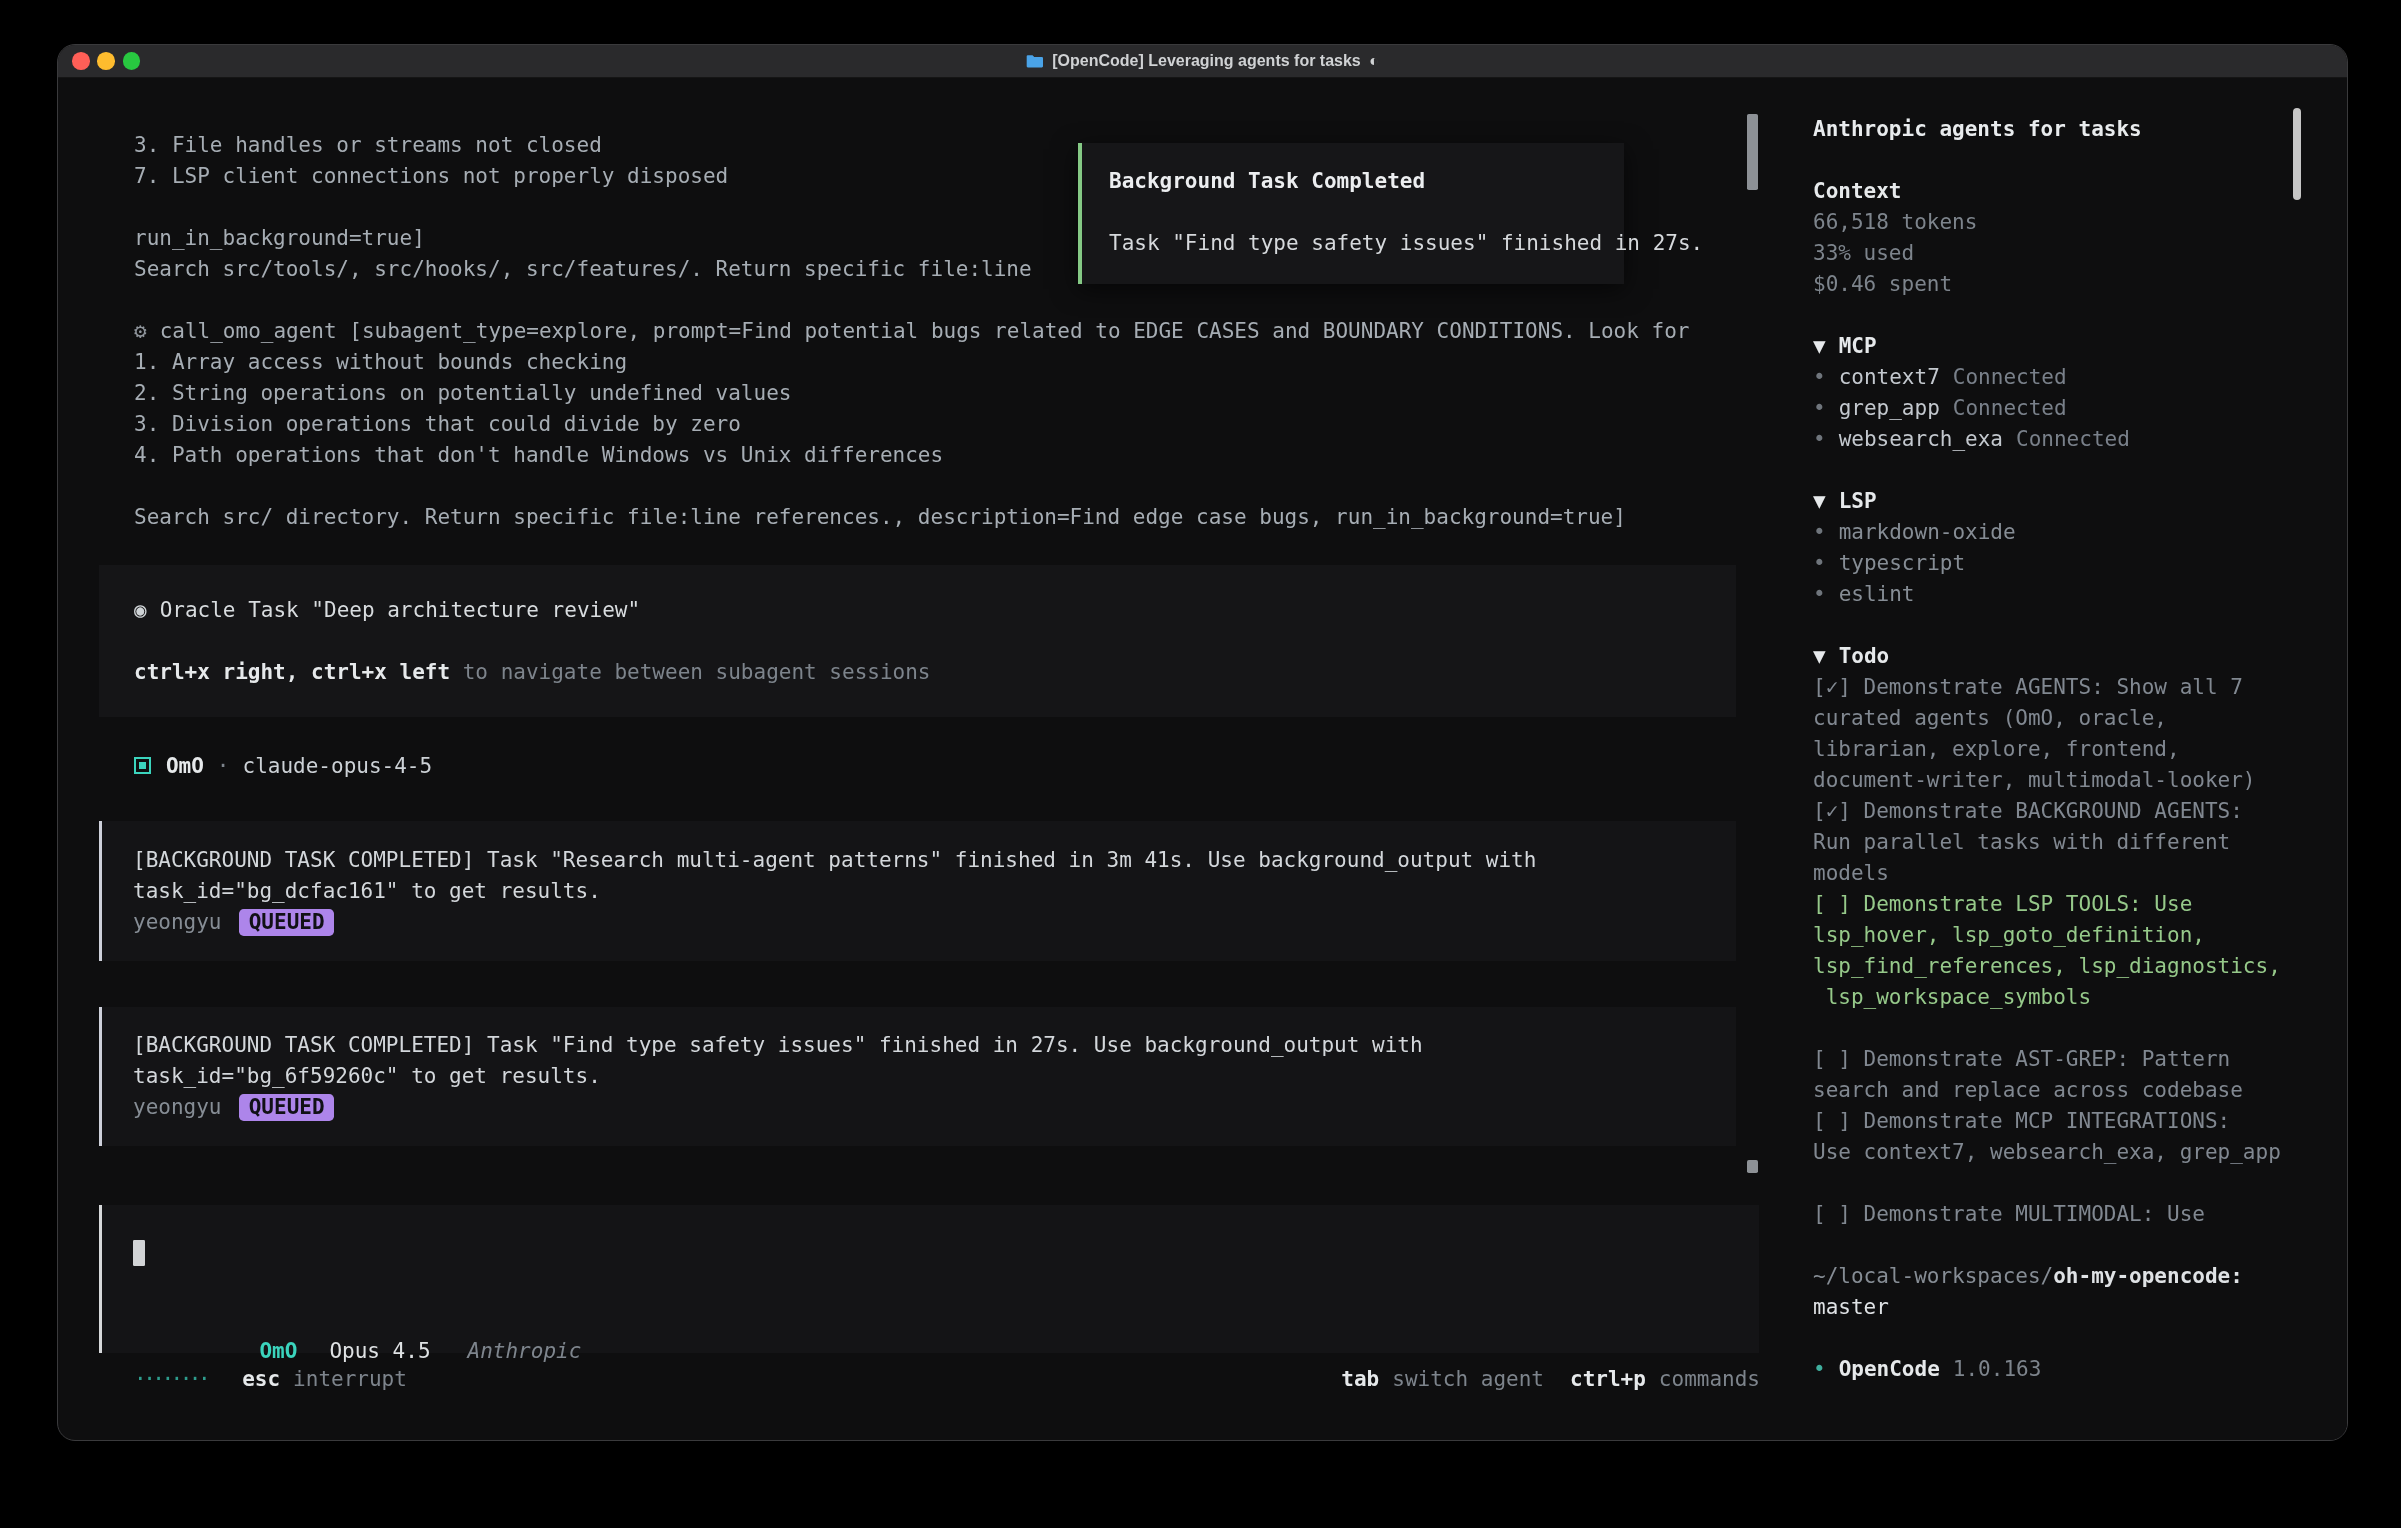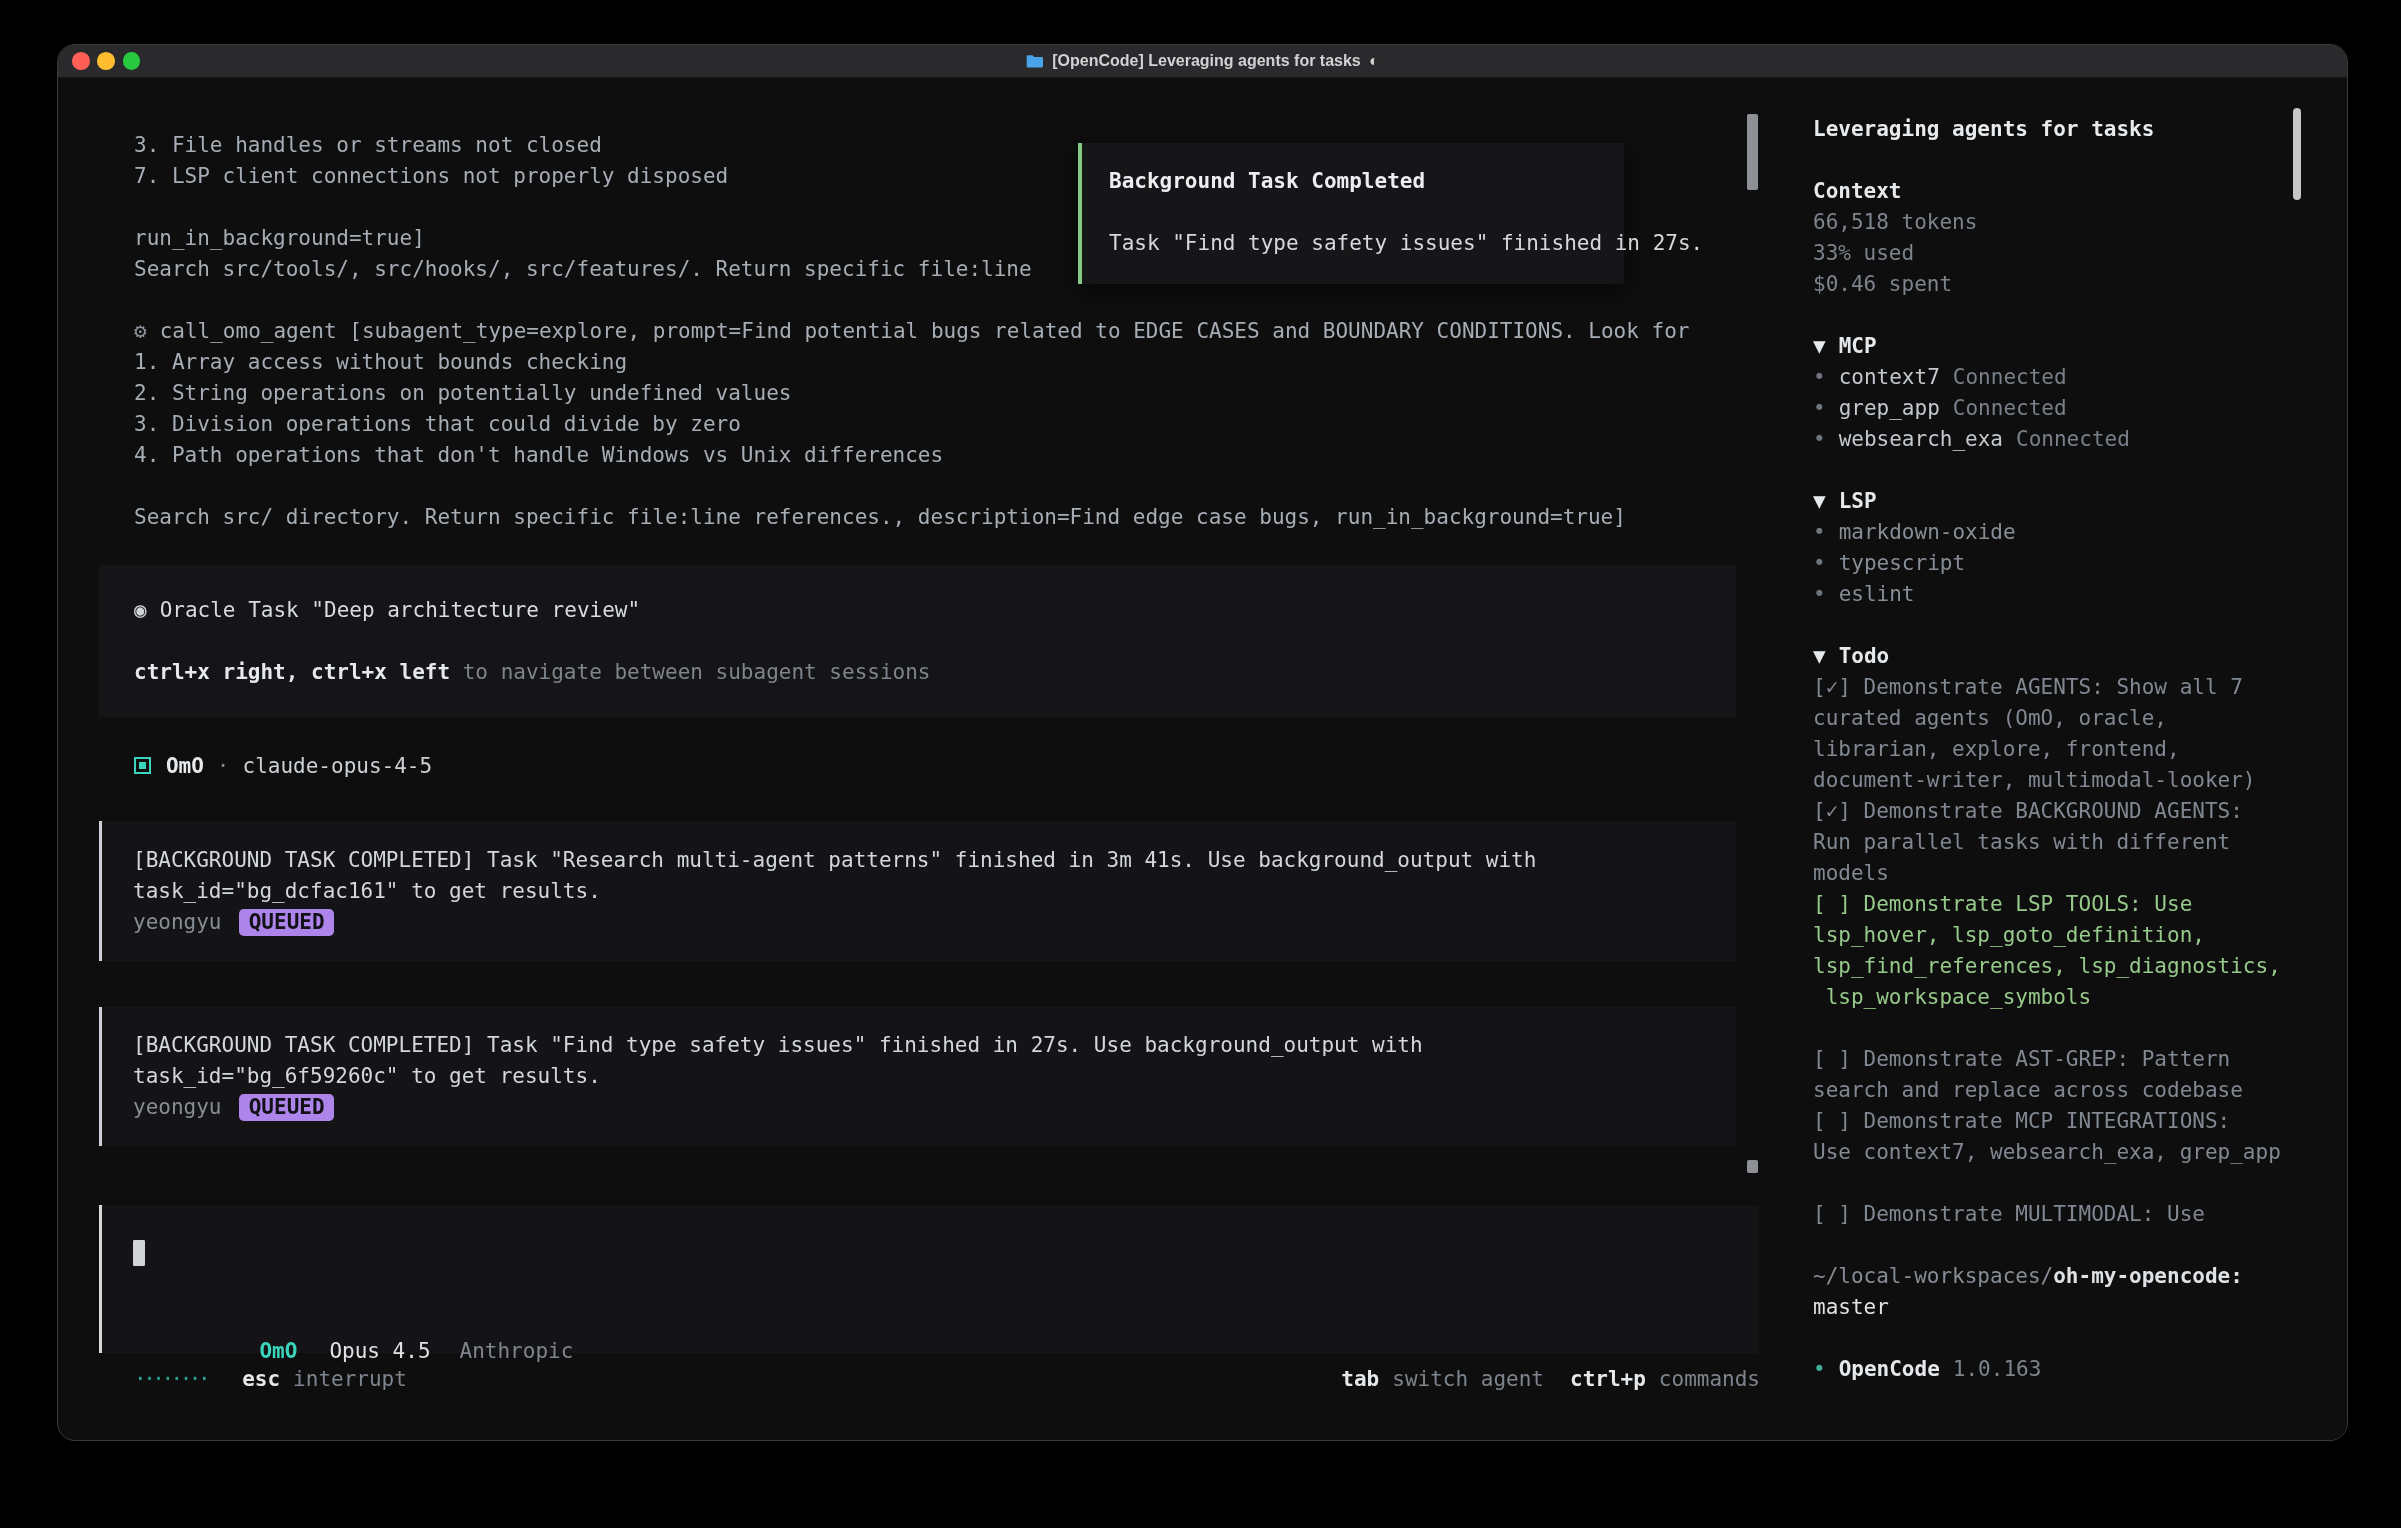--- a/index.html
+++ b/index.html
@@ -67,21 +67,21 @@
   .sb-thumb.top { top:36px; height:76px; }
   .sb-thumb.bottom { top:1082px; height:13px; }
 
   
   .input-box { flex:0 0 auto; margin-left:41px; width:1660px; height:148px; background:#141416;
                border-left:3.5px solid #d6d8da; padding:32.5px 0 0 31px; }
   .cursor { display:inline-block; width:11.8px; height:26px; background:#d2d4d6; border-radius:1.2px; margin-top:2.4px; }
   .input-meta { margin-top:34px; height:31px; line-height:31px; white-space:pre; }
   .input-agent { color:#3bd4bd; font-weight:bold; }
   .input-model { color:#dfe2e4; margin-left:32px; }
-  .input-provider { color:#7e858d; margin-left:29px; }
+  .input-provider { color:#7e858d; margin-left:37px;font-style:italic; }
 
   
   .statusbar { flex:0 0 auto; height:87px; padding:11.2px 29px 0 76px;
                display:flex; justify-content:space-between; }
   .statusbar .line { display:flex; align-items:center; }
   .spinner { color:#2e9c8d; letter-spacing:-3.5px; margin-right:35px; }
   .key { color:#e6e9eb; font-weight:bold; margin-right:13px; }
   .klabel { color:#7d848c; }
   .klabel.sp { margin-right:26px; }
 
@@ -208,21 +208,21 @@
           <span class="klabel sp">switch agent</span>
           <span class="key">ctrl+p</span>
           <span class="klabel">commands</span>
         </div>
       </div>
 
     </div>
 
     <div class="sidebar">
 
-      <div class="sline side-title">Leveraging agents for tasks</div>
+      <div class="sline side-title">Anthropic agents for tasks</div>
       <div class="gap"></div>
 
       <div class="sline sec-head">Context</div>
       <div class="sline dim">66,518 tokens</div>
       <div class="sline dim">33% used</div>
       <div class="sline dim">$0.46 spent</div>
       <div class="gap"></div>
 
       <div class="sline"><span class="tri">▼</span><span class="sec-head">MCP</span></div>
       <div class="sline"><span class="bullet">•</span><span class="mcp-name">context7</span><span class="mcp-status">Connected</span></div>

